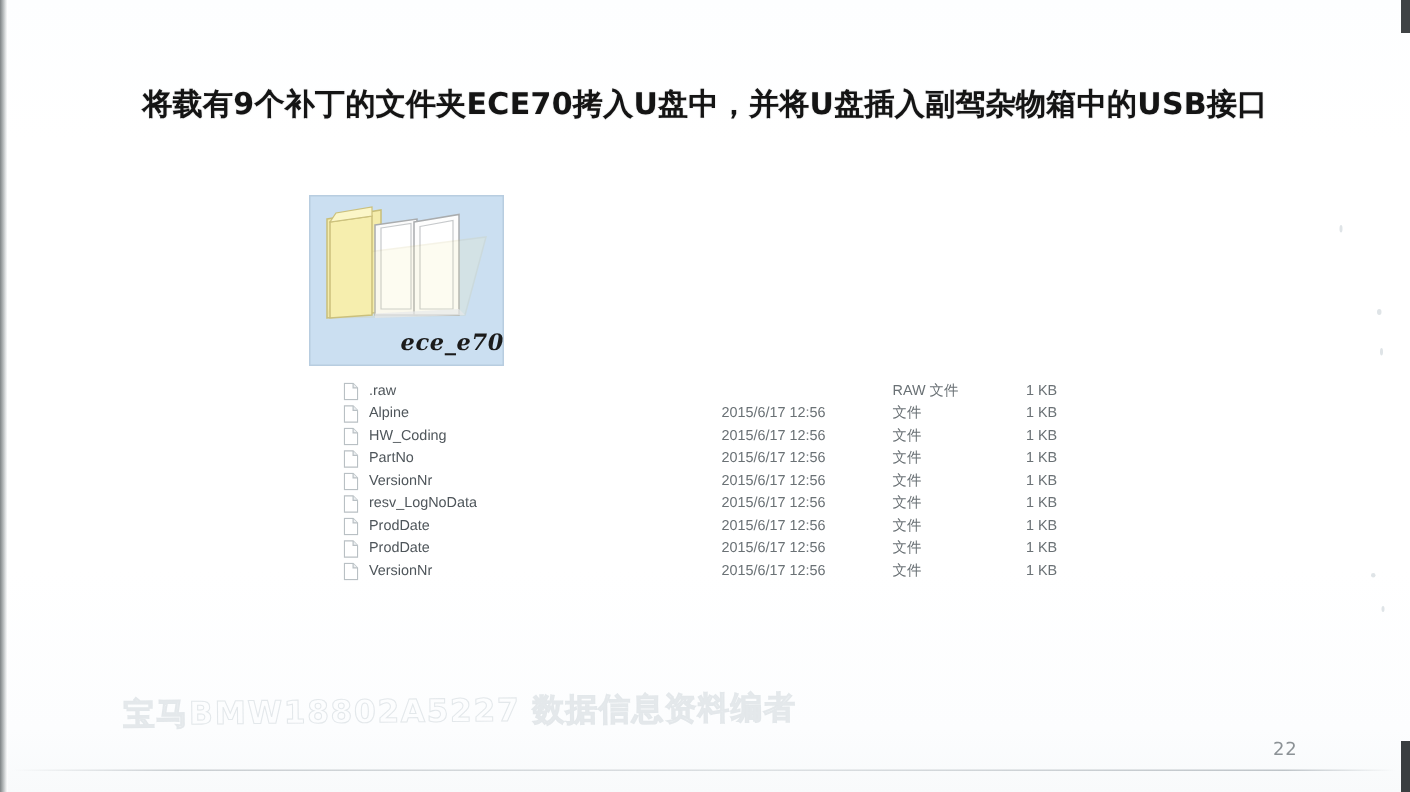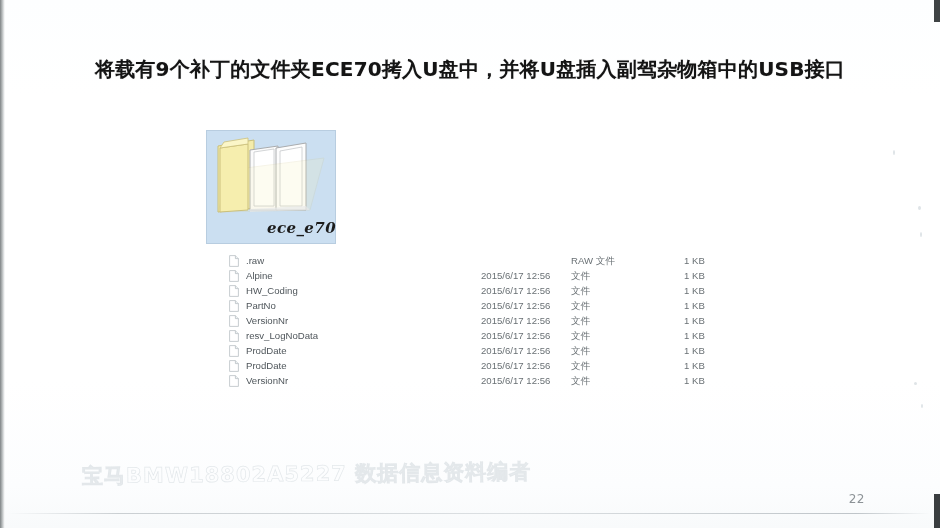--- a/index.html
+++ b/index.html
@@ -135,21 +135,21 @@
     color: #4f565b;
   }
   .file-date {
     position: absolute;
     left: 252px;
     top: 0;
     color: #6a7175;
   }
   .file-type {
     position: absolute;
-    left: 342px;
+    left: 366px;
     top: 0;
     color: #6a7175;
   }
   .file-size {
     position: absolute;
     left: 455px;
     width: 72px;
     top: 0;
     color: #6a7175;
   }

